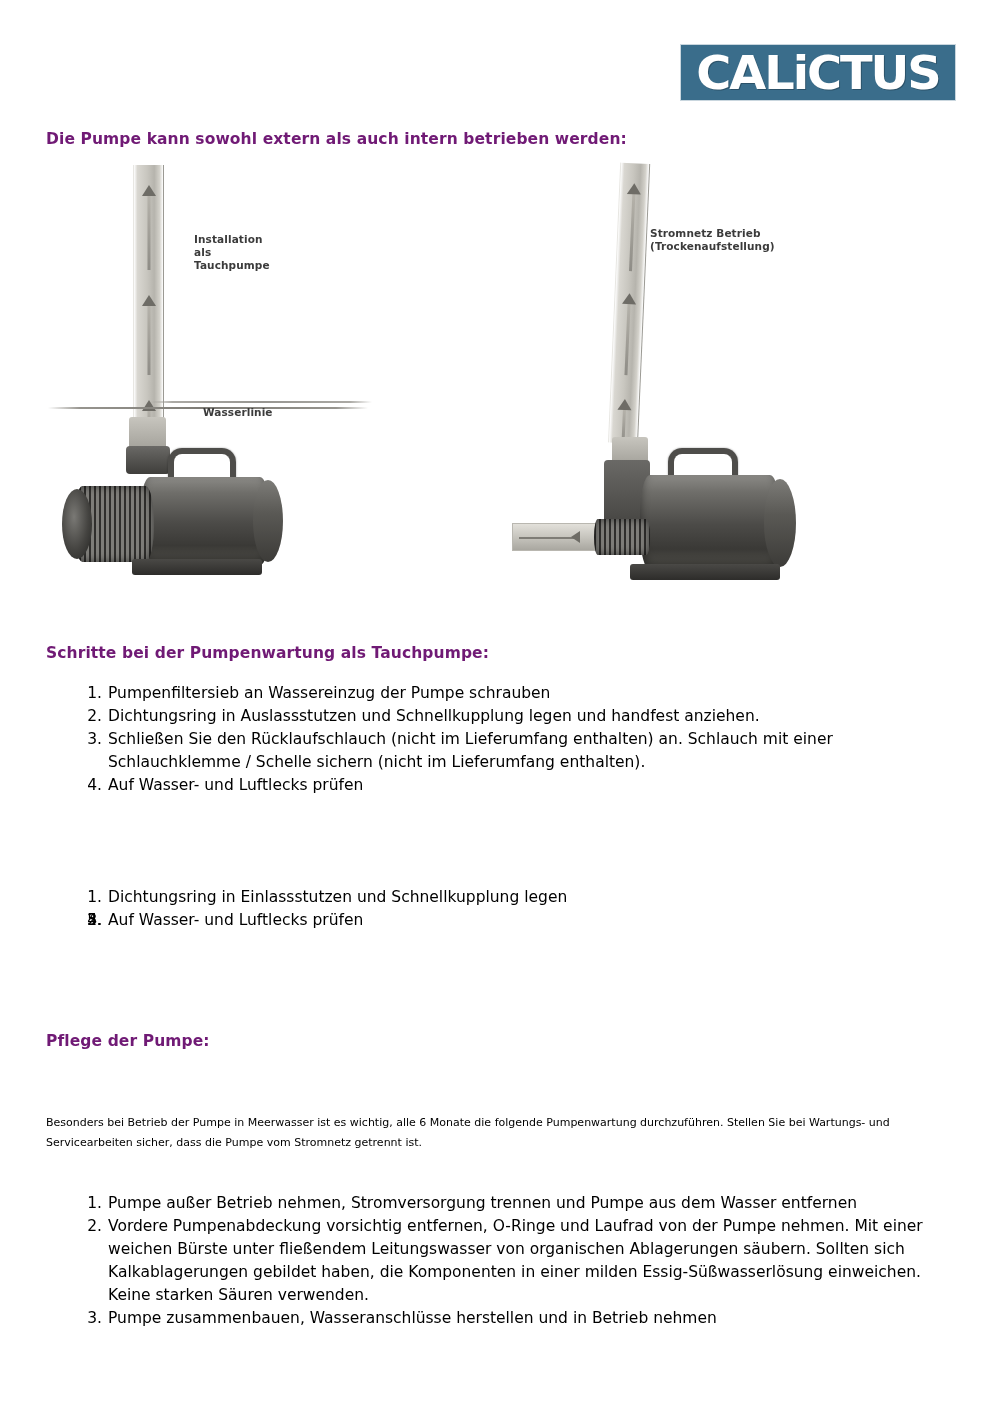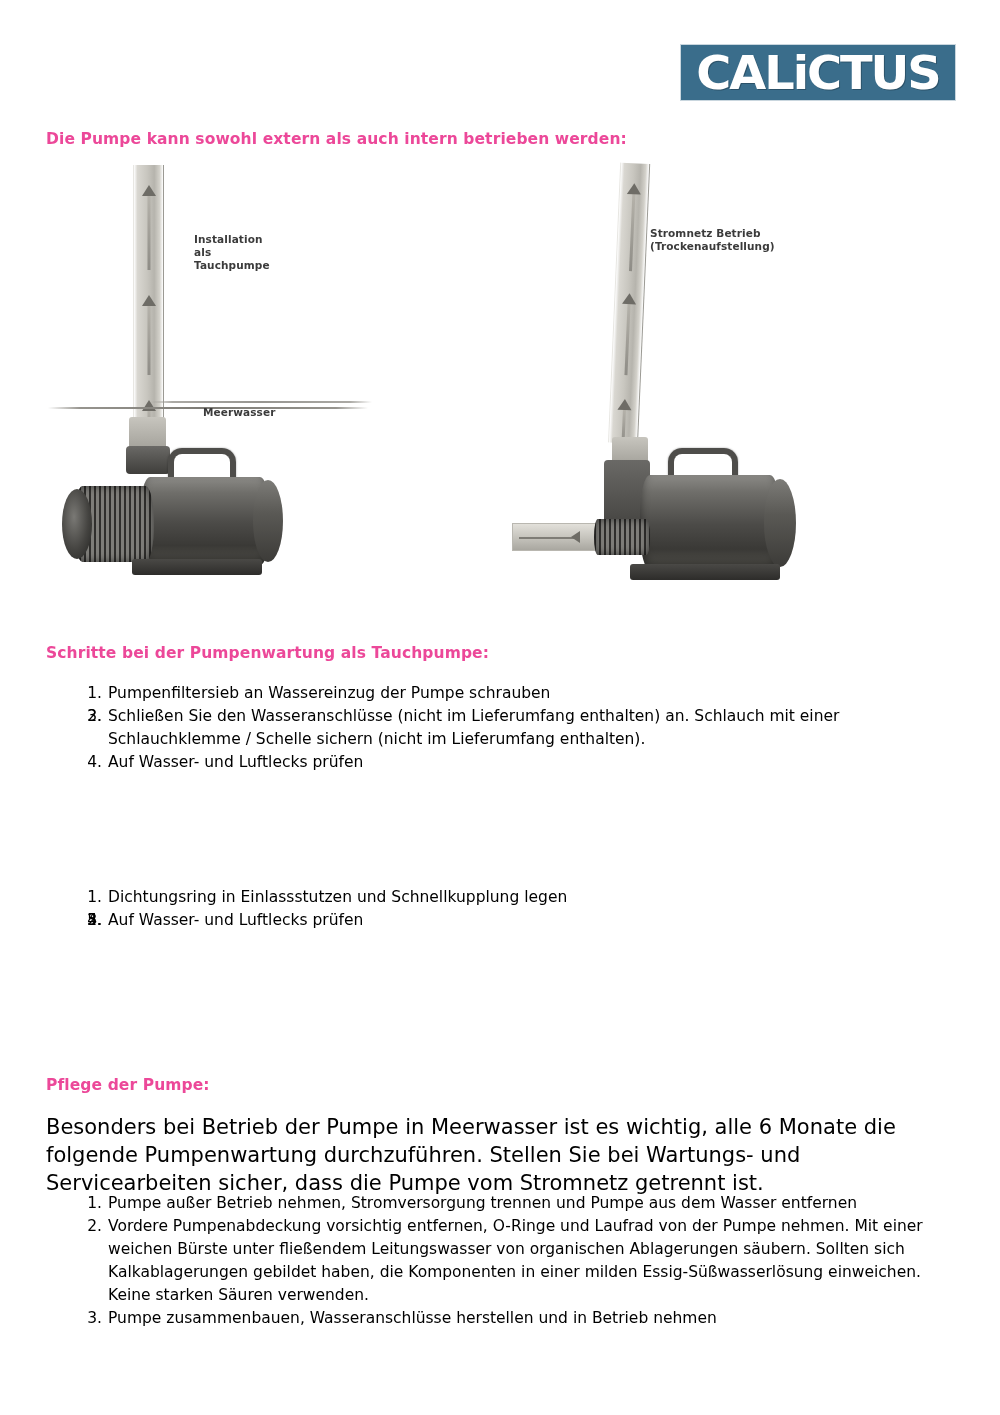--- a/index.html
+++ b/index.html
@@ -48,28 +48,28 @@
     text-shadow: 1px 1px 0 rgba(0,0,0,0.25);
     line-height: 1;
     transform: scaleX(1.04);
   }
 
   
   .h-bold {
     position: absolute;
     font-weight: bold;
     font-size: 15.5px;
-    color: #ec4899;
+    color: #701a75;
     letter-spacing: 0.1px;
     white-space: nowrap;
   }
   .para {
     position: absolute;
-    font-size: 21px;
-    line-height: 28px;
+    font-size: 11px;
+    line-height: 20px;
     color: #000;
   }
 
   
   .olist {
     position: absolute;
     margin: 0;
     padding: 0;
     list-style: none;
     font-size: 15.5px;
@@ -245,21 +245,21 @@
 
       <div class="pump-body" style="left:140px; top:322px; width:130px; height:88px;"></div>
       <div class="pump-cap" style="left:253px; top:325px; width:30px; height:82px;"></div>
 
       <div class="pump-filter" style="left:74px; top:331px; width:80px; height:76px;"></div>
       <div class="pump-nose" style="left:62px; top:334px; width:30px; height:70px;"></div>
 
       <div class="pump-foot" style="left:132px; top:404px; width:130px; height:16px;"></div>
 
       <div class="cap-label" style="left:194px; top:78px;">Installation als Tauchpumpe</div>
-      <div class="cap-label" style="left:203px; top:251px;">Meerwasser</div>
+      <div class="cap-label" style="left:203px; top:251px;">Wasserlinie</div>
     </div>
 
     <div class="fig">
 
       <div class="hose" style="left:608px; top:8px; width:28px; height:280px; transform: rotate(2.5deg); transform-origin: bottom center;">
         <div class="hose-line" style="top:30px; height:78px;"></div>
         <div class="hose-line" style="top:140px; height:72px;"></div>
         <div class="hose-line" style="top:246px; height:34px;"></div>
         <div class="hose-arrow" style="top:20px;"></div>
         <div class="hose-arrow" style="top:130px;"></div>
@@ -290,24 +290,25 @@
 
   <div class="h-bold" style="left:46px; top:644px;">Schritte bei der Pumpenwartung als Tauchpumpe:</div>
 
   <ol class="olist" style="left:78px; top:682px; width:880px;">
     <li>
       <span class="num">1.</span>
       <span>Pumpenfiltersieb an Wassereinzug der Pumpe schrauben</span>
     </li>
     <li>
       <span class="num">2.</span>
+      <span>Dichtungsring in Auslassstutzen und Schnellkupplung legen und handfest anziehen.</span>
     </li>
     <li>
       <span class="num">3.</span>
-      <span>Schließen Sie den Wasseranschlüsse (nicht im Lieferumfang enthalten) an. Schlauch mit einer Schlauchklemme / Schelle sichern (nicht im Lieferumfang enthalten).</span>
+      <span>Schließen Sie den Rücklaufschlauch (nicht im Lieferumfang enthalten) an. Schlauch mit einer Schlauchklemme / Schelle sichern (nicht im Lieferumfang enthalten).</span>
     </li>
     <li>
       <span class="num">4.</span>
       <span>Auf Wasser- und Luftlecks prüfen</span>
     </li>
   </ol>
 
 
   <ol class="olist" style="left:78px; top:886px; width:880px;">
     <li>
@@ -322,21 +323,21 @@
     </li>
     <li>
       <span class="num">4.</span>
     </li>
     <li>
       <span class="num">5.</span>
       <span>Auf Wasser- und Luftlecks prüfen</span>
     </li>
   </ol>
 
-  <div class="h-bold" style="left:46px; top:1076px;text-align:center;">Pflege der Pumpe:</div>
+  <div class="h-bold" style="left:46px; top:1032px;text-align:center;">Pflege der Pumpe:</div>
 
   <div class="para" style="left:46px; top:1113px; width:910px;">Besonders bei Betrieb der Pumpe in Meerwasser ist es wichtig, alle 6 Monate die folgende Pumpenwartung durchzuführen. Stellen Sie bei Wartungs- und Servicearbeiten sicher, dass die Pumpe vom Stromnetz getrennt ist.</div>
 
   <ol class="olist" style="left:78px; top:1192px; width:885px;">
     <li>
       <span class="num">1.</span>
       <span>Pumpe außer Betrieb nehmen, Stromversorgung trennen und Pumpe aus dem Wasser entfernen</span>
     </li>
     <li>
       <span class="num">2.</span>

